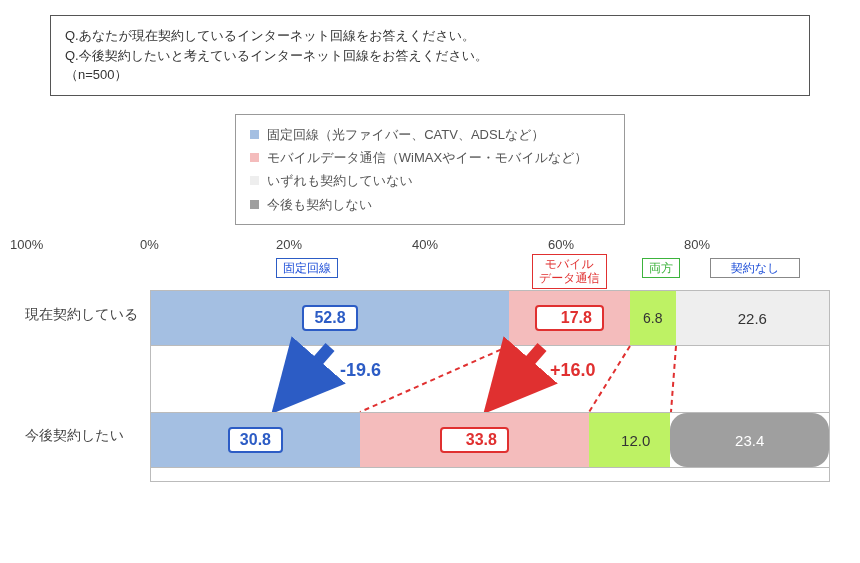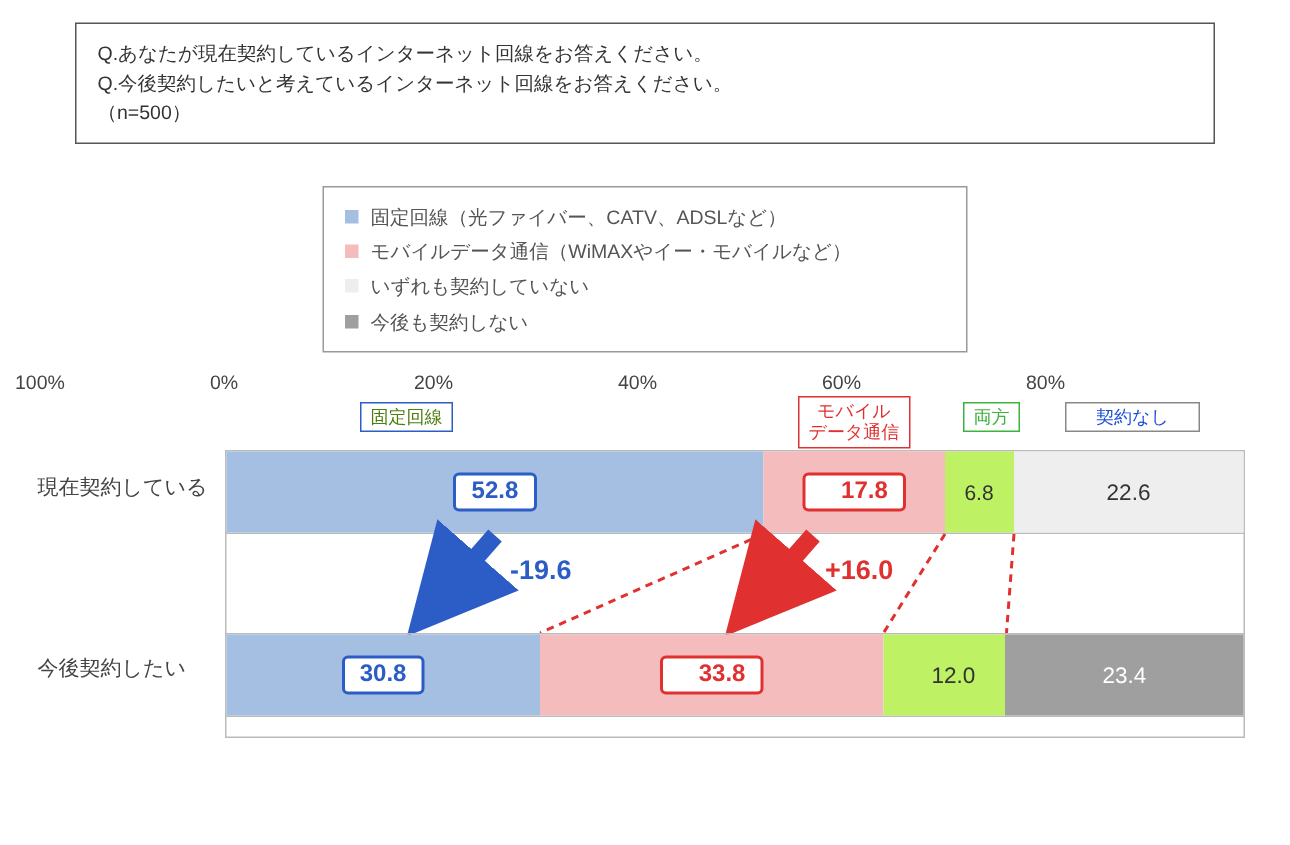--- a/index.html
+++ b/index.html
@@ -7,28 +7,28 @@
     font-family: "Meiryo", "Hiragino Sans", sans-serif;
     font-size: 13px;
     color: #333;
     margin: 0;
     padding: 15px 20px;
     width: 860px;
   }
   .question-box {
     border: 1px solid #555;
     padding: 10px 14px;
-    margin: 0 30px 28px 30px;
+    margin: 0 30px 18px 30px;
     line-height: 1.5;
   }
   .legend-box {
     border: 1px solid #999;
     padding: 8px 14px;
     margin: 0 auto 12px auto;
-    width: 430px;
+    width: 390px;
     font-size: 13px;
     line-height: 1.8;
     color: #555;
   }
   .legend-row { display: flex; align-items: center; }
   .legend-swatch {
     width: 9px; height: 9px;
     margin-right: 8px;
     flex-shrink: 0;
   }
@@ -102,21 +102,21 @@
   }
   .annot-box {
     position: absolute;
     border: 1.5px solid;
     background: #fff;
     font-size: 12px;
     padding: 2px 6px;
     text-align: center;
     line-height: 1.2;
   }
-  .annot-blue { border-color: #2c5cc5; color: #4d7c0f; }
+  .annot-blue { border-color: #2c5cc5; color: #1d4ed8; margin-left: 36px; }
   .annot-red  { border-color: #e03030; color: #e03030; }
   .annot-green{ border-color: #3cb33c; color: #3cb33c; }
   .annot-gray { border-color: #888; color: #1d4ed8; }
   .arrow {
     position: absolute;
   }
   .delta {
     position: absolute;
     font-size: 18px;
     font-weight: bold;
@@ -219,20 +219,20 @@
     <div class="bar" style="top:160px; left:0; right:0;">
       <div class="seg c-fixed" style="width:30.8%;">
         <span class="val-box blue-b">30.8</span>
       </div>
       <div class="seg c-mobile" style="width:33.8%;">
         <span class="val-box red-b">33.8</span>
       </div>
       <div class="seg c-both" style="width:12.0%;padding-left:12px;">
         <span>12.0</span>
       </div>
-      <div class="seg c-future-none" style="width:23.4%; color:#fff;">
+      <div class="seg c-future-none" style="width:23.4%; color:#fff;border-radius:17px;">
         <span>23.4</span>
       </div>
     </div>
 
     <div style="position:absolute; top:216px; left:0; right:0; height:14px; border:1px solid #bbb; border-top:none;"></div>
   </div>
 </div>
 
 </body></html>

